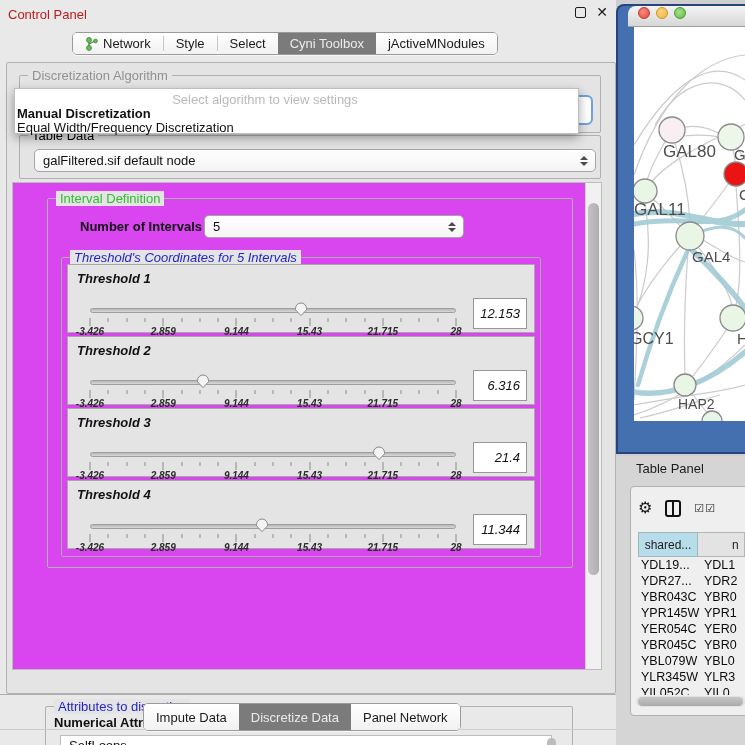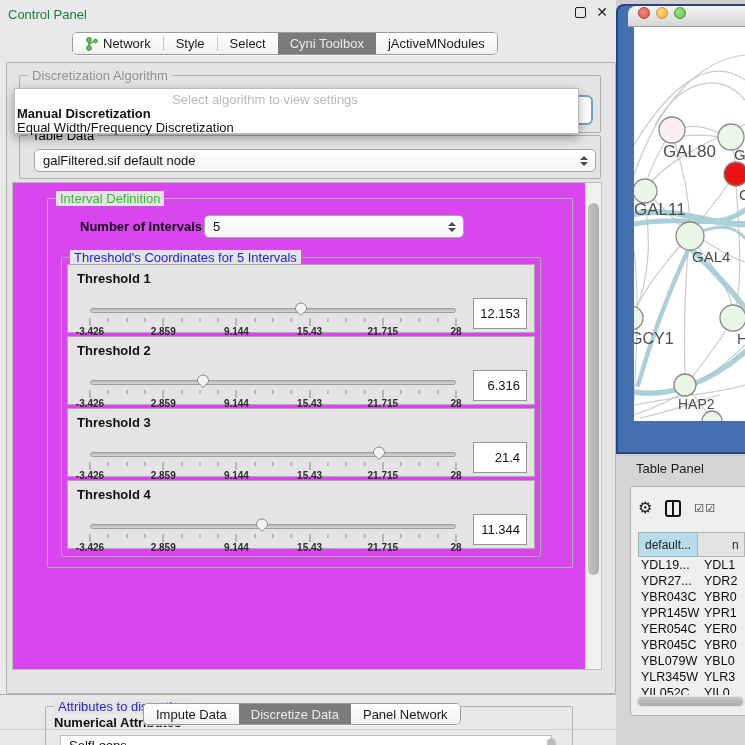--- a/index.html
+++ b/index.html
@@ -2,32 +2,32 @@
 <html><head>
 <meta charset="utf-8">
 <style>
   * { box-sizing: border-box; margin: 0; padding: 0; }
   html,body { width:745px; height:745px; overflow:hidden; }
   body { font-family:"Liberation Sans","DejaVu Sans",sans-serif; background:#e9e9e9; position:relative; }
   .abs { position:absolute; }
 
   
   #cp-titlebar { left:0; top:0; width:616px; height:30px; }
-  #cp-title { left:8px; top:7px; font-size:13px; color:#15803d; }
+  #cp-title { left:8px; top:7px; font-size:13px; color:#b91c1c; }
   .winbtn { top:6px; width:14px; height:14px; font-size:13px; color:#1c1c1c; text-align:center; line-height:14px; cursor:default; }
   #float-btn { left:575px; top:7px; width:11px; height:11px; border:1.5px solid #1c1c1c; border-radius:2px; }
   #close-btn { left:595px; top:5px; font-weight:bold; font-size:14px; }
 
   
   .seg { display:flex; height:23px; border:1px solid #9b9b9b; border-radius:5px; background:#fdfdfd; overflow:hidden; box-shadow:0 1px 0 rgba(255,255,255,.6); }
   .seg .tab { display:flex; align-items:center; justify-content:center; font-size:13px; color:#1a1a1a; padding:0 12px; cursor:default; background:linear-gradient(#ffffff,#f1f1f1); }
   .seg .tab.sel { background:#7b7b7b; color:#ebebeb; }
   .seg .vsep { width:1px; background:#c8c8c8; margin:3px 0; }
   #top-tabs { left:72px; top:32px; }
-  #bottom-tabs { left:143px; top:703px; height:22px; }
+  #bottom-tabs { left:143px; top:703px; height:28px; }
 
   #main-panel { left:6px; top:62px; width:610px; height:632px; border:1px solid #b2b2b2; border-radius:2px; background:#e4e4e4; }
 
   .groupbox { position:absolute; border:1px solid #b0b0b0; border-radius:2px; }
   .grouplabel { position:absolute; top:-8px; left:8px; background:#e4e4e4; padding:0 4px; font-size:13px; white-space:nowrap; }
 
   
   #algo-group { left:12px; top:12px; width:582px; height:58px; }
   #algo-label { color:#8f938f; }
   #algo-combo-frag { left:424px; top:32px; width:162px; height:30px; border:2px solid #6fa2d9; border-radius:6px; background:#fff; }
@@ -49,21 +49,21 @@
   
   #scrollpane { left:5px; top:119px; width:590px; height:488px; border:1px solid #bcbcbc; background:#d946ef; }
   #v-scrollbar { right:0; top:0; bottom:0; width:16px; background:#f1f1f1; border-left:1px solid #d2d2d2; }
   #v-thumb { left:2px; top:20px; width:11px; height:372px; background:linear-gradient(90deg,#c3c3c3,#aeaeae); border-radius:6px; }
 
   #interval-group { left:34px; top:15px; width:526px; height:370px; }
   #interval-label { color:#2ebe2e; }
   #noi-label { left:32px; top:20px; font-size:13px; font-weight:bold; color:#111; }
   #noi-combo { left:156px; top:16px; width:260px; height:23px; }
 
-  #thr-group { left:13px; top:58px; width:480px; height:300px; border:1px solid #aaa; }
+  #thr-group { left:13px; top:58px; width:480px; height:300px; border:1px solid #aaa;font-style:italic; }
   #thr-group-label { color:#2323cc; }
   .thr-panel { position:relative; margin:0 5px 3px 5px; height:69px; border:1px solid #a8a8a8; background:#e4e4e4; }
   .thr-panel:first-child { margin-top:6px; }
   .thr-title { position:absolute; left:9px; top:6px; font-size:13px; font-weight:bold; color:#111; }
   .thr-slider { position:absolute; left:22px; right:78px; top:0; bottom:0; }
   .thr-track { position:absolute; left:0; right:0; top:43px; height:5px; border-radius:3px; background:linear-gradient(#b7b7b7,#d9d9d9); border:1px solid #9e9e9e; }
   .thr-thumb { position:absolute; top:36px; width:16px; height:16px; transform:translateX(-50%); }
   .thr-ticks { position:absolute; left:0; right:0; top:52px; height:9px; }
   .tick { position:absolute; top:1px; width:1px; background:#8a8a8a; transform:translateX(-0.5px); }
   .tick.minor { height:4px; }
@@ -461,21 +461,21 @@
 <div class="abs" id="tp-panel"></div>
 
 <div class="abs" id="tp-toolbar">
   <span id="gear-icon">⚙</span>
   <span id="split-icon"></span>
   <span class="check-icon">☑☑</span>
 </div>
 
 <div class="abs" id="tp-table">
   <div id="tp-header">
-    <div class="th" id="th-0">default...</div>
+    <div class="th" id="th-0">shared...</div>
     <div class="th" id="th-1">n</div>
   </div>
   <div id="tp-rows">
       <div class="tr">
         <div class="td0">YDL19...</div>
         <div class="td1">YDL1</div>
       </div>
       <div class="tr">
         <div class="td0">YDR27...</div>
         <div class="td1">YDR2</div>

